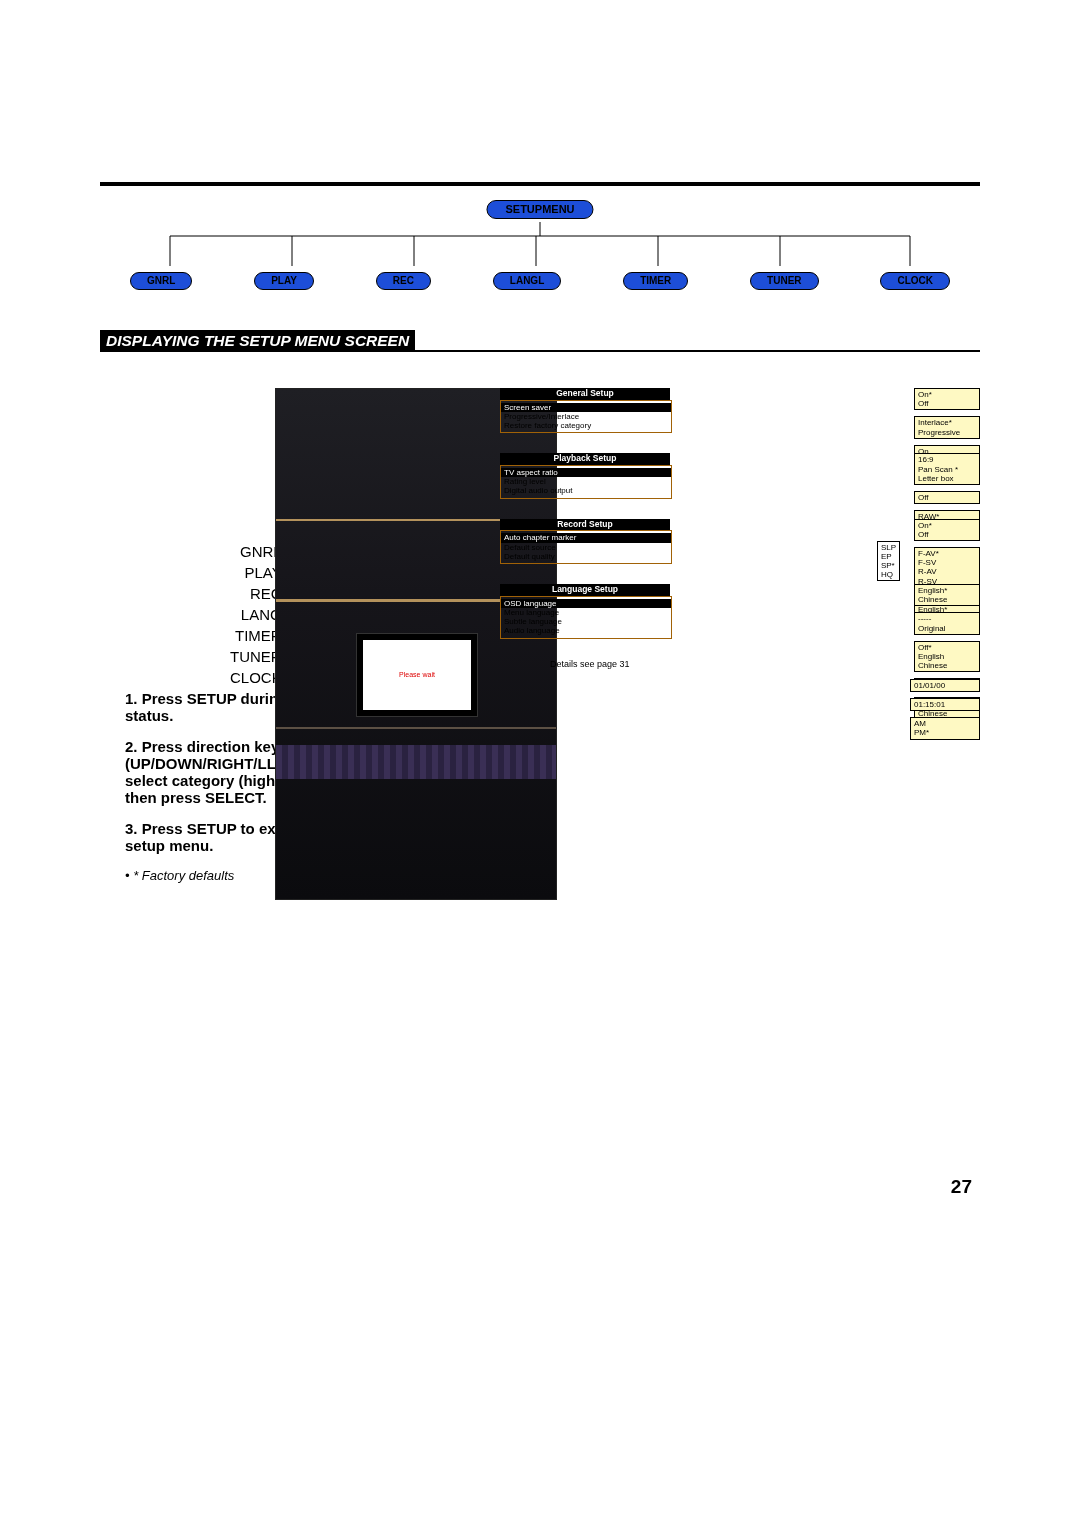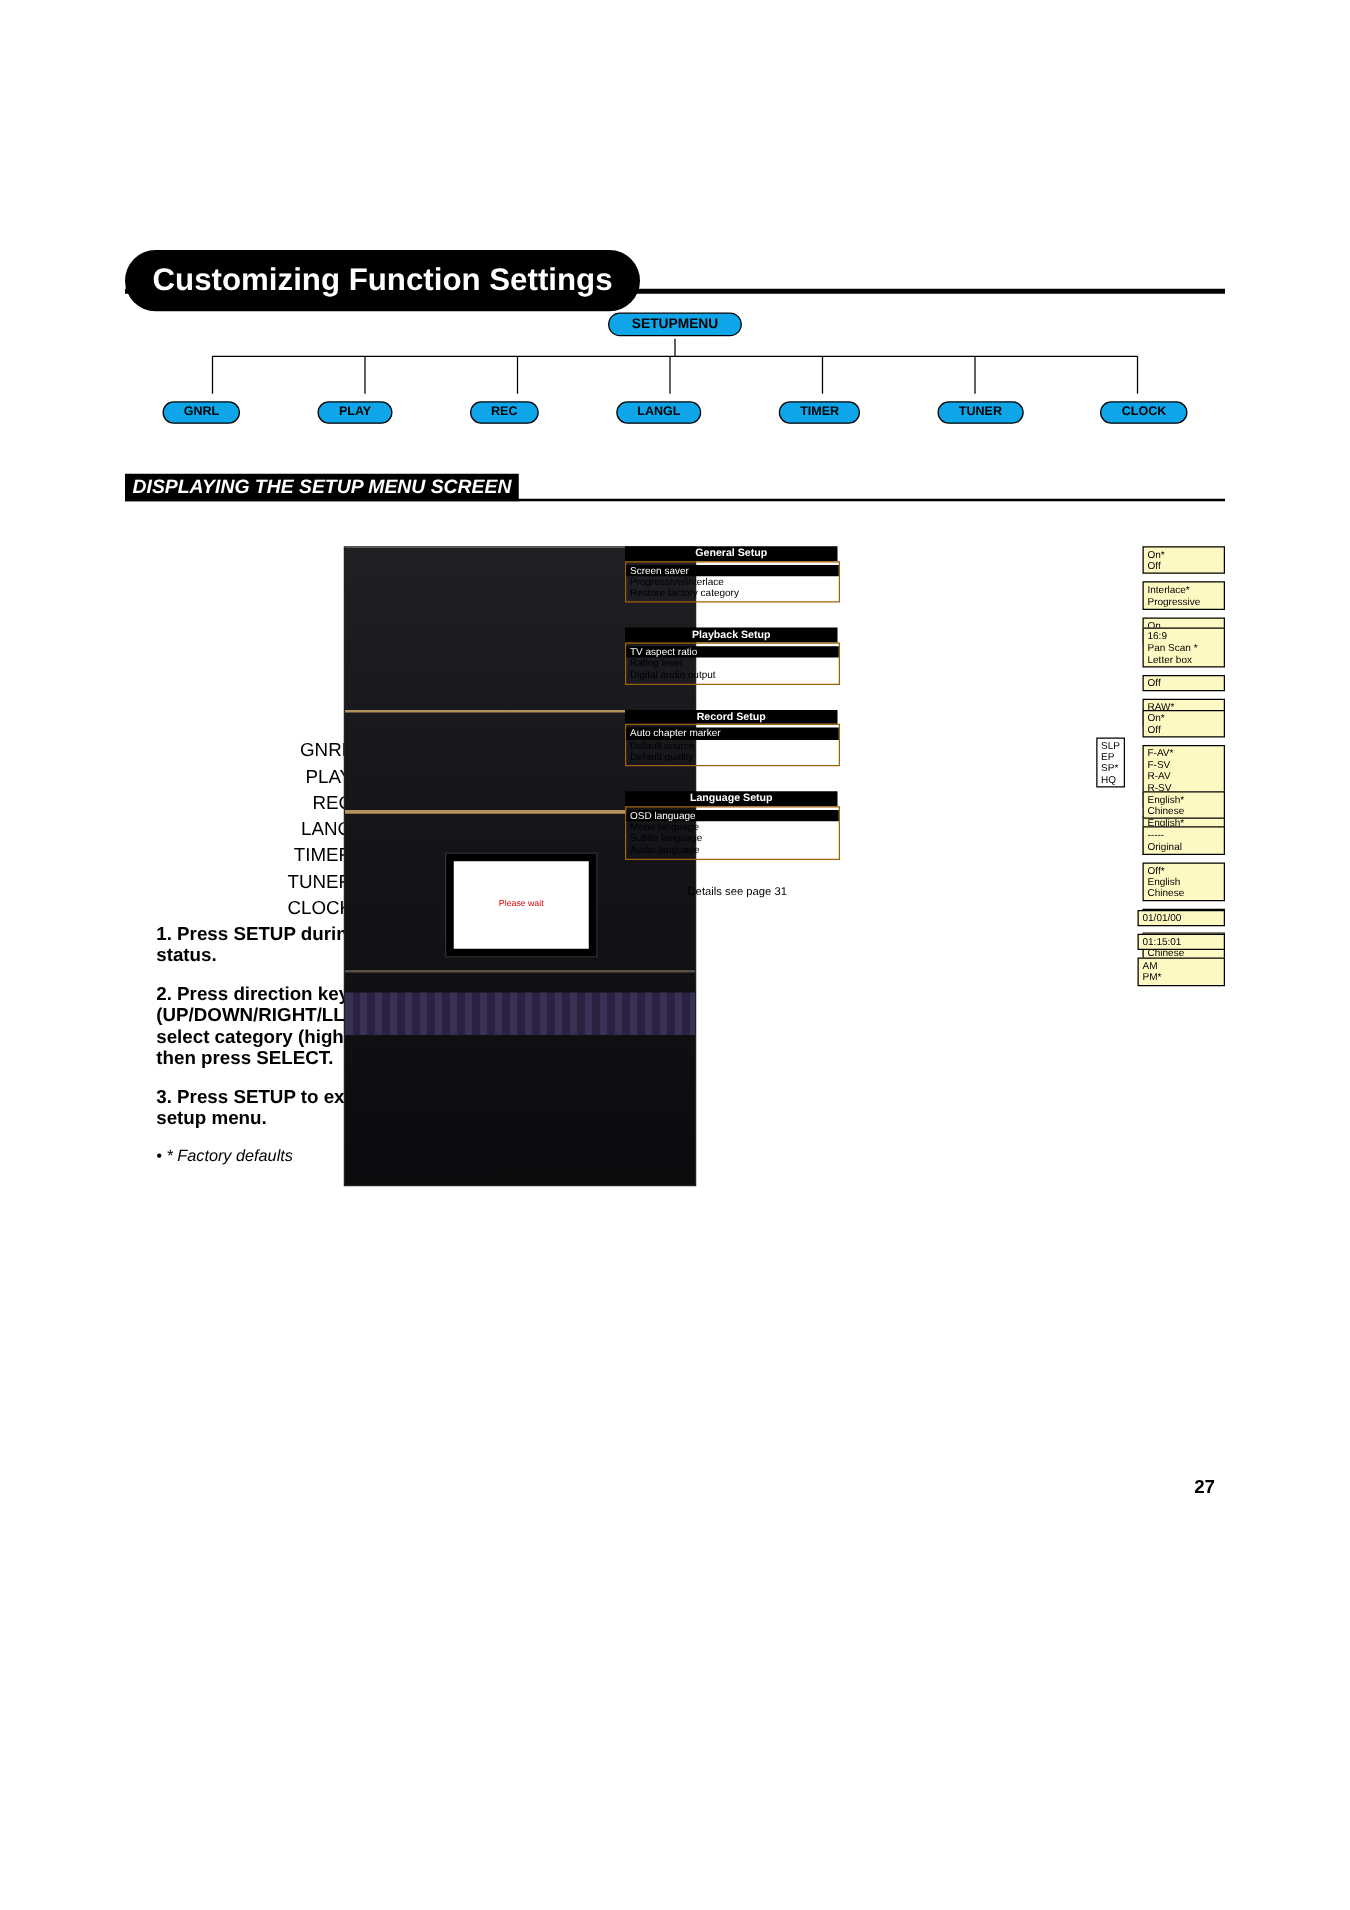--- a/index.html
+++ b/index.html
@@ -3,21 +3,21 @@
 <meta charset="utf-8">
 <style>
   html,body{margin:0;padding:0;background:#fff;font-family:Arial,Helvetica,sans-serif;color:#000}
   .page{width:1080px;height:1528px;position:relative;background:#fff;font-size:14px;box-sizing:border-box;padding:200px 100px 0 100px}
   .title-pill{display:inline-block;background:#000;color:#fff;border-radius:26px;padding:10px 22px;font-weight:bold;font-size:25px}
   .title-bar{height:4px;background:#000;margin-top:-18px;margin-bottom:0}
   .intro{margin-top:54px;font-size:17.6px;text-align:justify;letter-spacing:0.6px}
   
   .tree{position:relative;height:90px;margin:14px 0 40px 0}
   .tree .root{position:absolute;left:50%;top:0;transform:translateX(-50%);}
-  .node{border:1px solid #000;border-radius:14px;padding:3px 18px;font-size:11px;font-weight:bold;background:#0ea5e9;text-align:right;display:inline-block;line-height:1}
+  .node{border:1px solid #000;border-radius:14px;padding:3px 18px;font-size:11px;font-weight:bold;background:#1d4ed8;text-align:right;display:inline-block;line-height:1}
   .tree .leaves{position:absolute;bottom:0;left:0;right:0;display:flex;justify-content:space-between;padding:0 30px}
   .tree .leaves .node{font-size:10px;padding:3px 16px}
   .tree svg{position:absolute;left:0;top:0;width:100%;height:100%}
   
   .subhdr{background:#000;color:#fff;font-weight:bold;font-size:15.5px;font-style:italic;padding:2px 6px;display:inline-block}
   .subhdr-line{height:2px;background:#000;margin-top:-2px}
   .desc{margin:6px 0 0 50px;font-size:15.6px;text-align:justify}
   
   .main{position:relative;margin-top:14px;height:720px}
   .labels{position:absolute;left:130px;top:175px;font-size:15px;line-height:21px;text-align:right}
@@ -37,30 +37,27 @@
   .rt{position:absolute;left:400px;top:22px;width:480px;font-size:8px;line-height:1.15}
   .grp{position:relative;margin-bottom:20px}
   .ghdr{background:#000;color:#fff;font-weight:bold;font-size:8.5px;text-align:center;padding:1px 0;width:170px}
   .gbox{border:1px solid #a16207;width:170px;padding:2px 0}
   .gitem{padding:0 3px}
   .gitem.hl{background:#000;color:#fff}
   .opts{position:absolute;right:0;display:flex;flex-direction:column;gap:6px}
   .obox{border:1px solid #000;padding:1px 3px;min-width:58px;background:#fef9c3}
   .tall{position:absolute;right:80px;border:1px solid #000;padding:1px 3px;background:#fff}
   .details{font-size:9px;margin:6px 0 0 50px}
-  .pagenum{position:absolute;right:108px;bottom:330px;font-weight:bold;font-size:15px}
+  .pagenum{position:absolute;right:108px;bottom:330px;font-weight:bold;font-size:19px}
 </style>
 </head>
 <body>
 
 <div class="page">
 
-  <div>
-    <span class="title-pill">Customizing Function Settings</span>
-  </div>
   <div class="title-bar"></div>
 
 
   <div class="tree">
     <svg viewBox="0 0 880 90" preserveAspectRatio="none">
       <line x1="440" y1="22" x2="440" y2="36" stroke="#000"></line>
       <line x1="70" y1="36" x2="810" y2="36" stroke="#000"></line>
       <line x1="70" y1="36" x2="70" y2="66" stroke="#000"></line>
       <line x1="192" y1="36" x2="192" y2="66" stroke="#000"></line>
       <line x1="314" y1="36" x2="314" y2="66" stroke="#000"></line>

